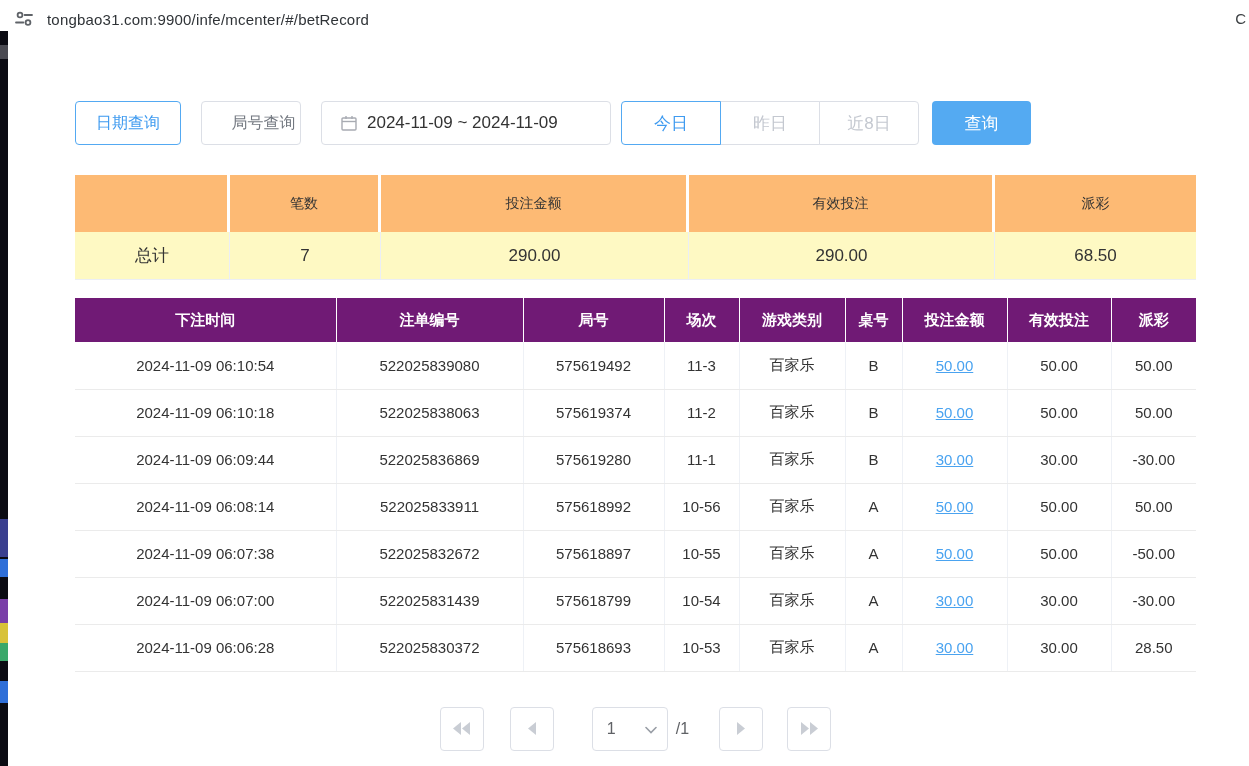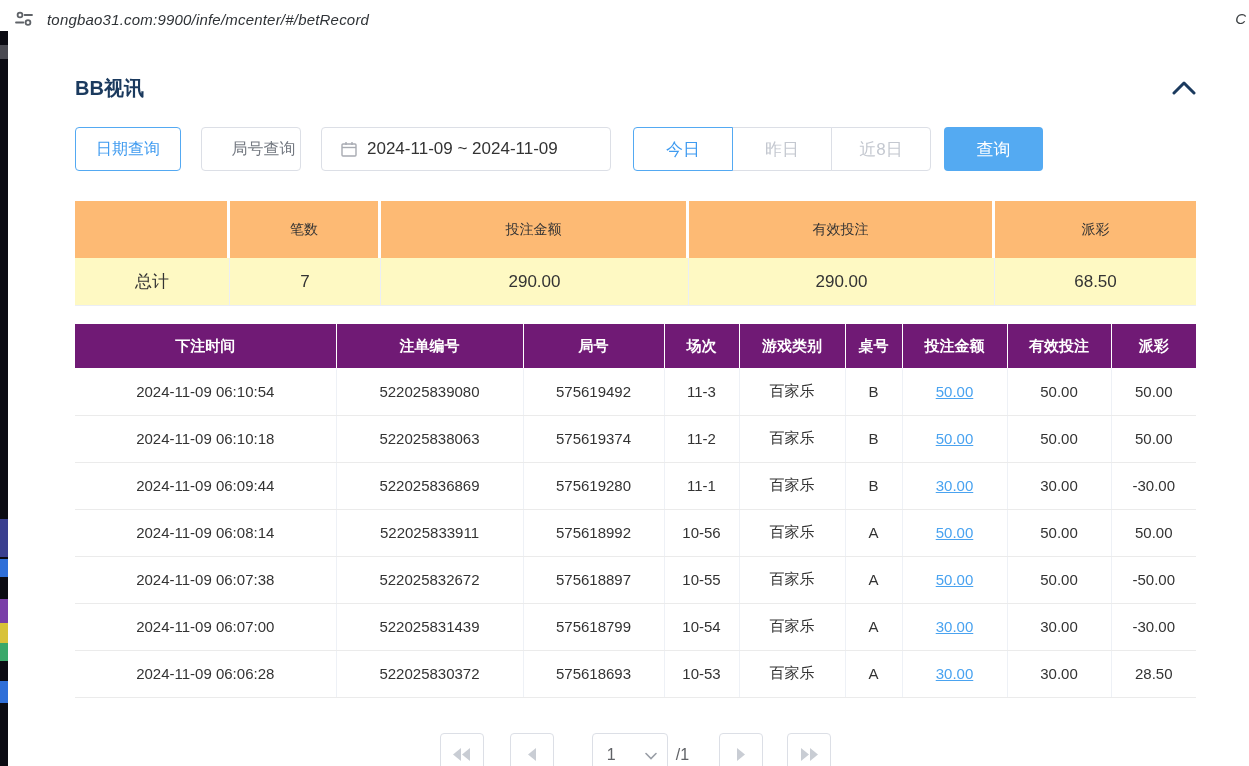--- a/index.html
+++ b/index.html
@@ -3,21 +3,21 @@
 <meta charset="utf-8">
 <style>
   * { margin:0; padding:0; box-sizing:border-box; }
   html,body { background:#fff; }
   body { font-family:"Liberation Sans","DejaVu Sans",sans-serif; }
 
   .screen { position:relative; width:1249px; height:766px; background:#fff; overflow:hidden; }
 
   
   .browser-bar { position:absolute; top:4px; left:0; width:100%; height:31px; background:#fff;
-                 border-bottom:1px solid #d8d8d8; display:flex; align-items:center; padding-left:14px;font-style:italic; }
+                 border-bottom:1px solid #d8d8d8; display:flex; align-items:center; padding-left:14px; }
   .site-icon { display:inline-flex; }
   .url-text { font-size:15px; color:#2f3337; margin-left:13px; letter-spacing:.2px; }
   .bar-right-frag { position:absolute; right:3px; top:6px; font-size:15px; color:#3c4043; }
 
   
   .left-strip { position:absolute; left:0; top:31px; width:8px; bottom:0; background:#0b0b13; }
   .left-strip .frag { position:absolute; left:0; width:8px; }
 
   .content { position:absolute; left:8px; top:31px; right:0; bottom:0; background:#fff;
              padding:44px 53px 0 67px; }
@@ -34,21 +34,21 @@
   .btn-outline-blue { border:1px solid #54a9f2; color:#3f9bf0; width:106px; }
   .btn-outline-gray { border:1px solid #dcdfe6; color:#737880; width:100px; margin-left:20px;padding-left:25px; }
   .date-input { margin-left:20px; width:290px; height:44px; border:1px solid #dcdfe6; border-radius:4px;
                 display:flex; align-items:center; padding-left:19px; background:#fff; cursor:pointer; }
   .date-input .cal { display:inline-flex; margin-right:10px; }
   .date-input .date-text { font-size:17px; color:#333; }
   .btn-group { display:flex; margin-left:10px; }
   .group-btn { width:100px; height:44px; border:1px solid #dcdfe6; background:#fff; color:#c4c8d0;
                font-size:17px; display:flex; align-items:center; justify-content:center;
                margin-left:-1px; cursor:pointer; position:relative; }
-  .group-btn:first-child { border-radius:4px 0 0 4px; margin-left:12px; }
+  .group-btn:first-child { border-radius:4px 0 0 4px; margin-left:0; }
   .group-btn:last-child { border-radius:0 4px 4px 0; }
   .group-btn.active { border-color:#54a9f2; color:#3f9bf0; z-index:2; }
   .btn-primary { margin-left:13px; width:99px; height:44px; background:#54aaf2; color:#fff;
                  border:none; font-size:17px; border-radius:4px; }
 
   
   .summary { margin-top:30px; width:1121px; }
   .sum-head, .sum-body { display:grid; grid-template-columns:155px 151px 308px 306px 201px; }
   .sum-head > div { background:#fdba74; height:57px; display:flex; align-items:center; justify-content:center;
                     font-size:14px; color:#333; border-right:3px solid #fff; }
@@ -103,28 +103,20 @@
     <div class="frag" style="top:488px;height:38px;background:#3a3f8f;"></div>
     <div class="frag" style="top:528px;height:18px;background:#2f6fd8;"></div>
     <div class="frag" style="top:568px;height:24px;background:#7a3fa8;"></div>
     <div class="frag" style="top:592px;height:20px;background:#d8c23a;"></div>
     <div class="frag" style="top:612px;height:18px;background:#3aa86a;"></div>
     <div class="frag" style="top:650px;height:22px;background:#2f6fd8;"></div>
   </div>
 
   <div class="content">
 
-    <div class="panel-head">
-      <div class="panel-title">BB视讯</div>
-      <span class="collapse-btn">
-        <svg width="24" height="14" viewBox="0 0 24 14" fill="none" stroke="#1b3a5e" stroke-width="3" stroke-linecap="round" stroke-linejoin="round">
-          <polyline points="2,12 12,2 22,12"></polyline>
-        </svg>
-      </span>
-    </div>
 
     <div class="filters">
       <button class="btn btn-outline-blue">日期查询</button>
       <button class="btn btn-outline-gray">局号查询</button>
 
       <div class="date-input">
         <span class="cal">
           <svg width="16" height="16" viewBox="0 0 16 16" fill="none" stroke="#a8abb2" stroke-width="1.4">
             <rect x="1" y="3" width="14" height="12" rx="1"></rect>
             <line x1="1" y1="6.5" x2="15" y2="6.5"></line>

